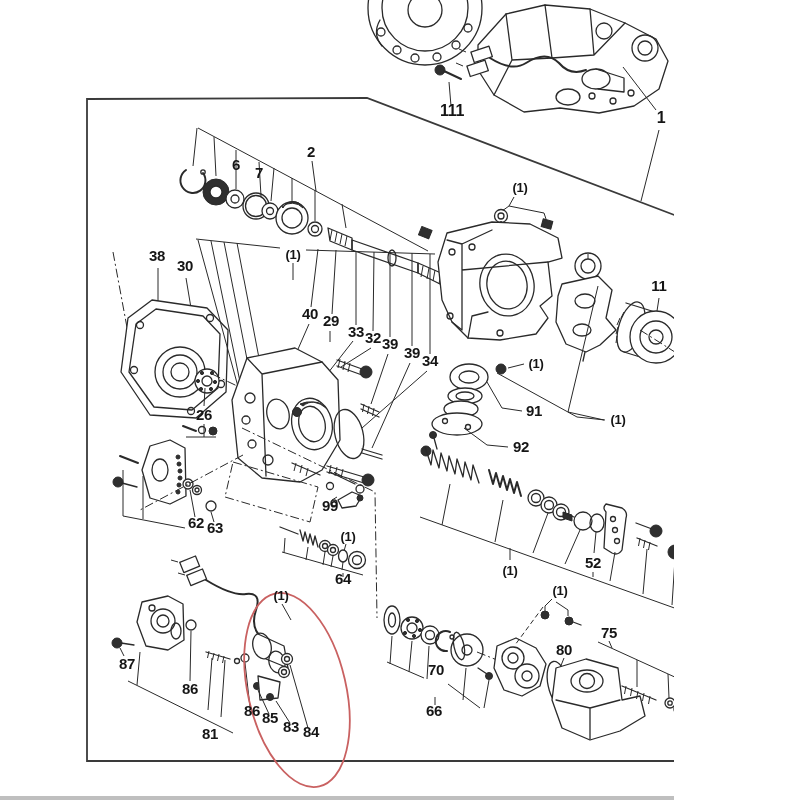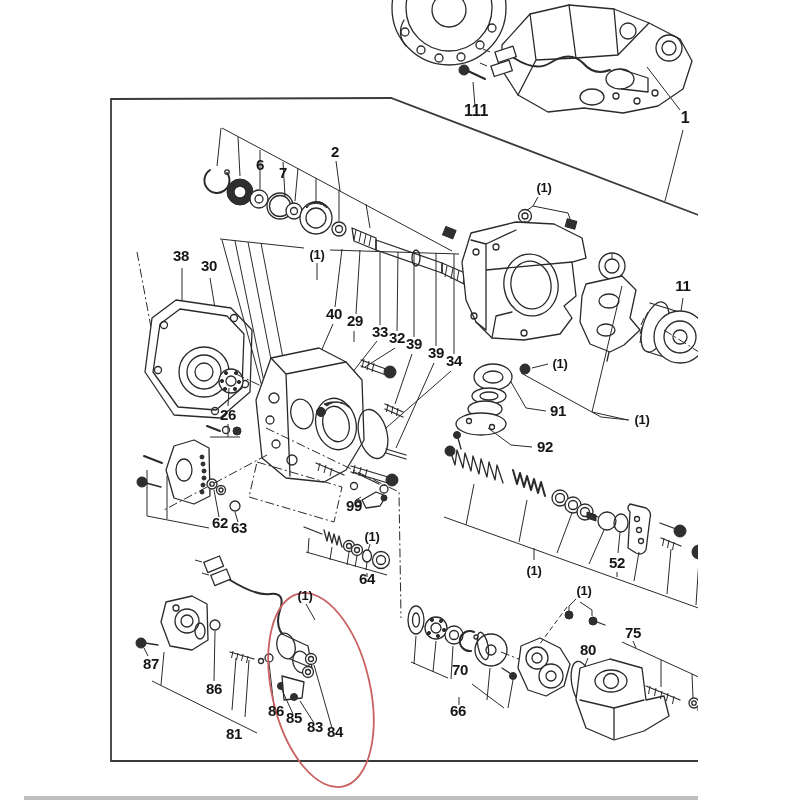--- a/index.html
+++ b/index.html
@@ -1,16 +1,16 @@
 <!DOCTYPE html>
 <html><head>
 <meta charset="utf-8">
 <style>
   html,body{margin:0;padding:0;background:#ffffff;}
-  .stage{position:relative;width:674px;height:800px;background:#fff;overflow:hidden;padding-left:24px;}
+  .stage{position:relative;width:674px;height:800px;background:#fff;overflow:hidden;}
   svg text{font-family:"Liberation Sans","DejaVu Sans",sans-serif;font-weight:bold;fill:#151515;letter-spacing:-0.3px;}
   .st{stroke:#2a2a2a;fill:none;stroke-width:1.3;stroke-linejoin:round;stroke-linecap:round;}
   .st2{stroke:#2a2a2a;fill:none;stroke-width:2;stroke-linejoin:round;stroke-linecap:round;}
   .fw{stroke:#2a2a2a;fill:#ffffff;stroke-width:1.3;stroke-linejoin:round;}
   .fk{stroke:#2a2a2a;fill:#2f2f2f;stroke-width:1;stroke-linejoin:round;}
   .ld{stroke:#2a2a2a;fill:none;stroke-width:1;}
   .dd{stroke:#2a2a2a;fill:none;stroke-width:1;stroke-dasharray:9 3 2 3;}
   .ds{stroke:#2a2a2a;fill:none;stroke-width:1;stroke-dasharray:5 3;}
   .frame{stroke:#3a3a3a;fill:none;stroke-width:1.8;stroke-linejoin:miter;}
 </style>

